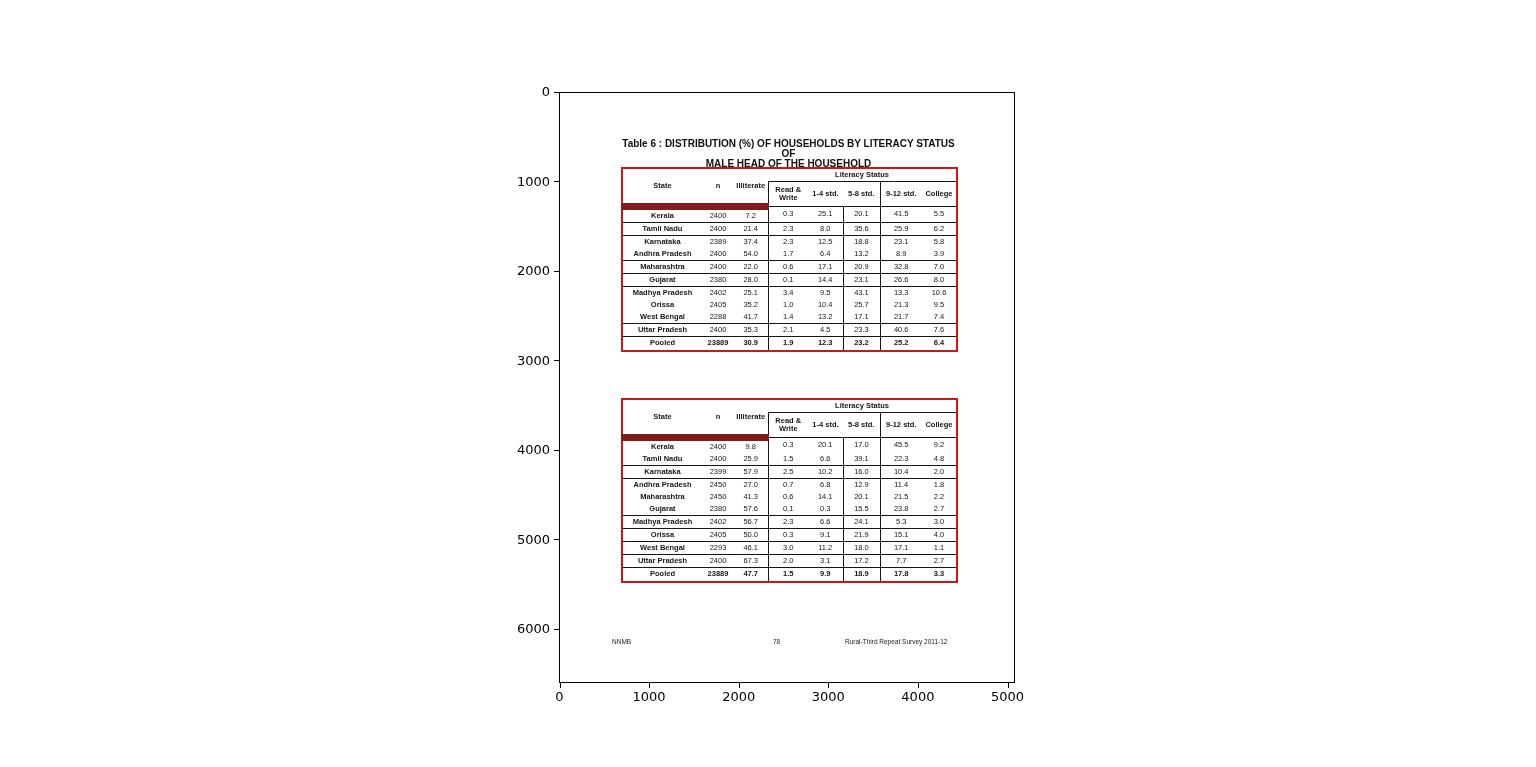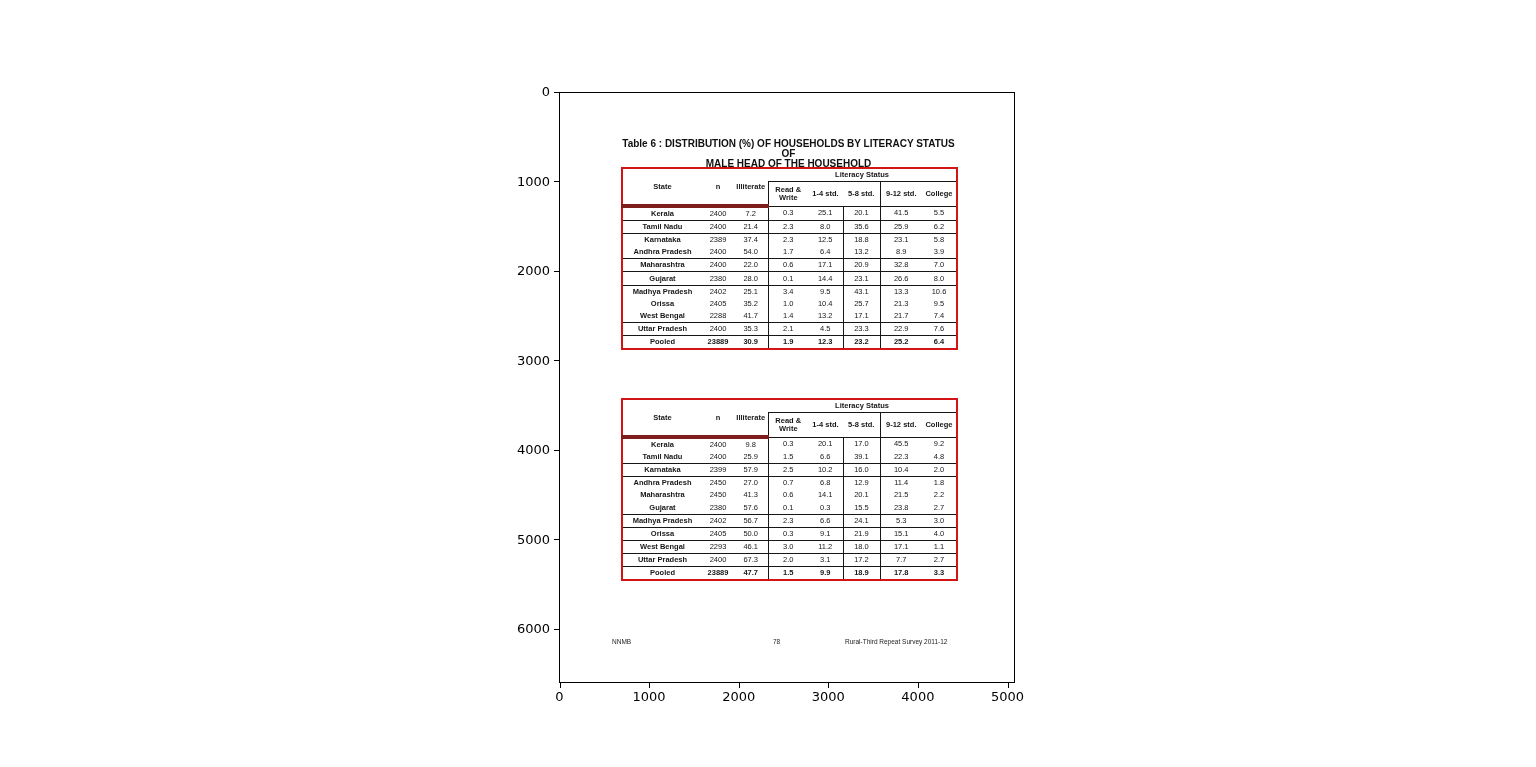--- a/index.html
+++ b/index.html
@@ -23,21 +23,21 @@
         background:#fff;}
   table.scan th,table.scan td{padding:0;font-size:7.5px;line-height:8px;
         text-align:center;color:#161616;overflow:hidden;white-space:nowrap;}
   table.scan th{font-weight:bold;white-space:normal;}
   tr.h1{height:13px;}
   tr.h2{height:25px;}
   tr.h1 th,tr.h2 th{vertical-align:middle;margin-top:24px;}
   th.c-ill{vertical-align:bottom;padding-bottom:4px;}
   th.grp{border-bottom:1px solid #161616;}
   tr.h2 th{border-bottom:1px solid #161616;}
-  th.rs{border-bottom:4px solid #7f1d1d;}
+  th.rs{border-bottom:7px solid #7f1d1d;}
   tr.h2 th.vl{border-left:1px solid #161616;}
   tbody td{height:12.1px;}
   tbody td:nth-child(4){border-left:1px solid #161616;}
   tbody td:nth-child(6){border-left:1px solid #161616;}
   tbody td:nth-child(7){border-left:1px solid #161616;}
   tbody tr.sep td{border-bottom:1px solid #161616;}
   tbody tr.bold td{font-weight:bold;}
   td.st{text-align:left;padding-left:6px;font-weight:bold;}
   .footer-item{position:absolute;font-size:6.5px;color:#222;}
 </style>
@@ -201,21 +201,21 @@
             <td>21.7</td>
             <td>7.4</td>
           </tr>
           <tr class="sep">
             <td class="st">Uttar Pradesh</td>
             <td>2400</td>
             <td>35.3</td>
             <td>2.1</td>
             <td>4.5</td>
             <td>23.3</td>
-            <td>22.9</td>
+            <td>40.6</td>
             <td>7.6</td>
           </tr>
           <tr class="bold">
             <td class="st">Pooled</td>
             <td>23889</td>
             <td>30.9</td>
             <td>1.9</td>
             <td>12.3</td>
             <td>23.2</td>
             <td>25.2</td>

